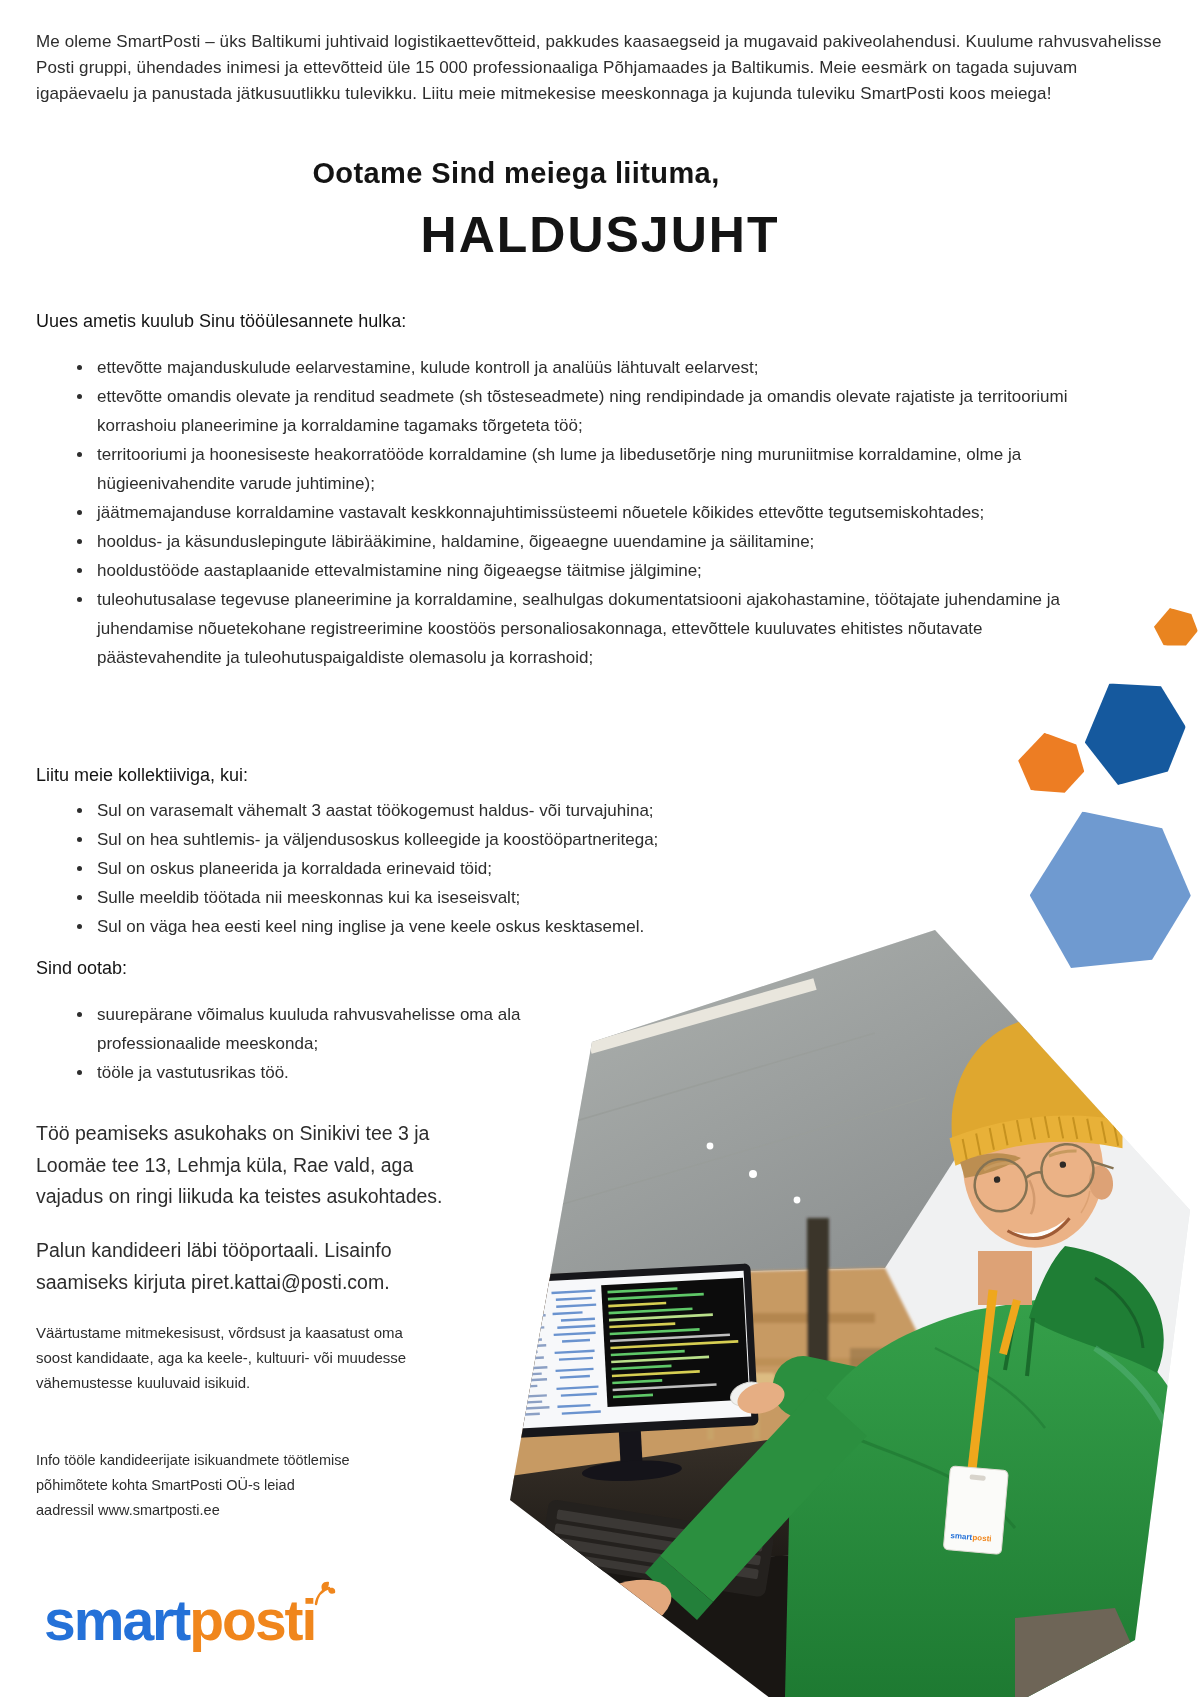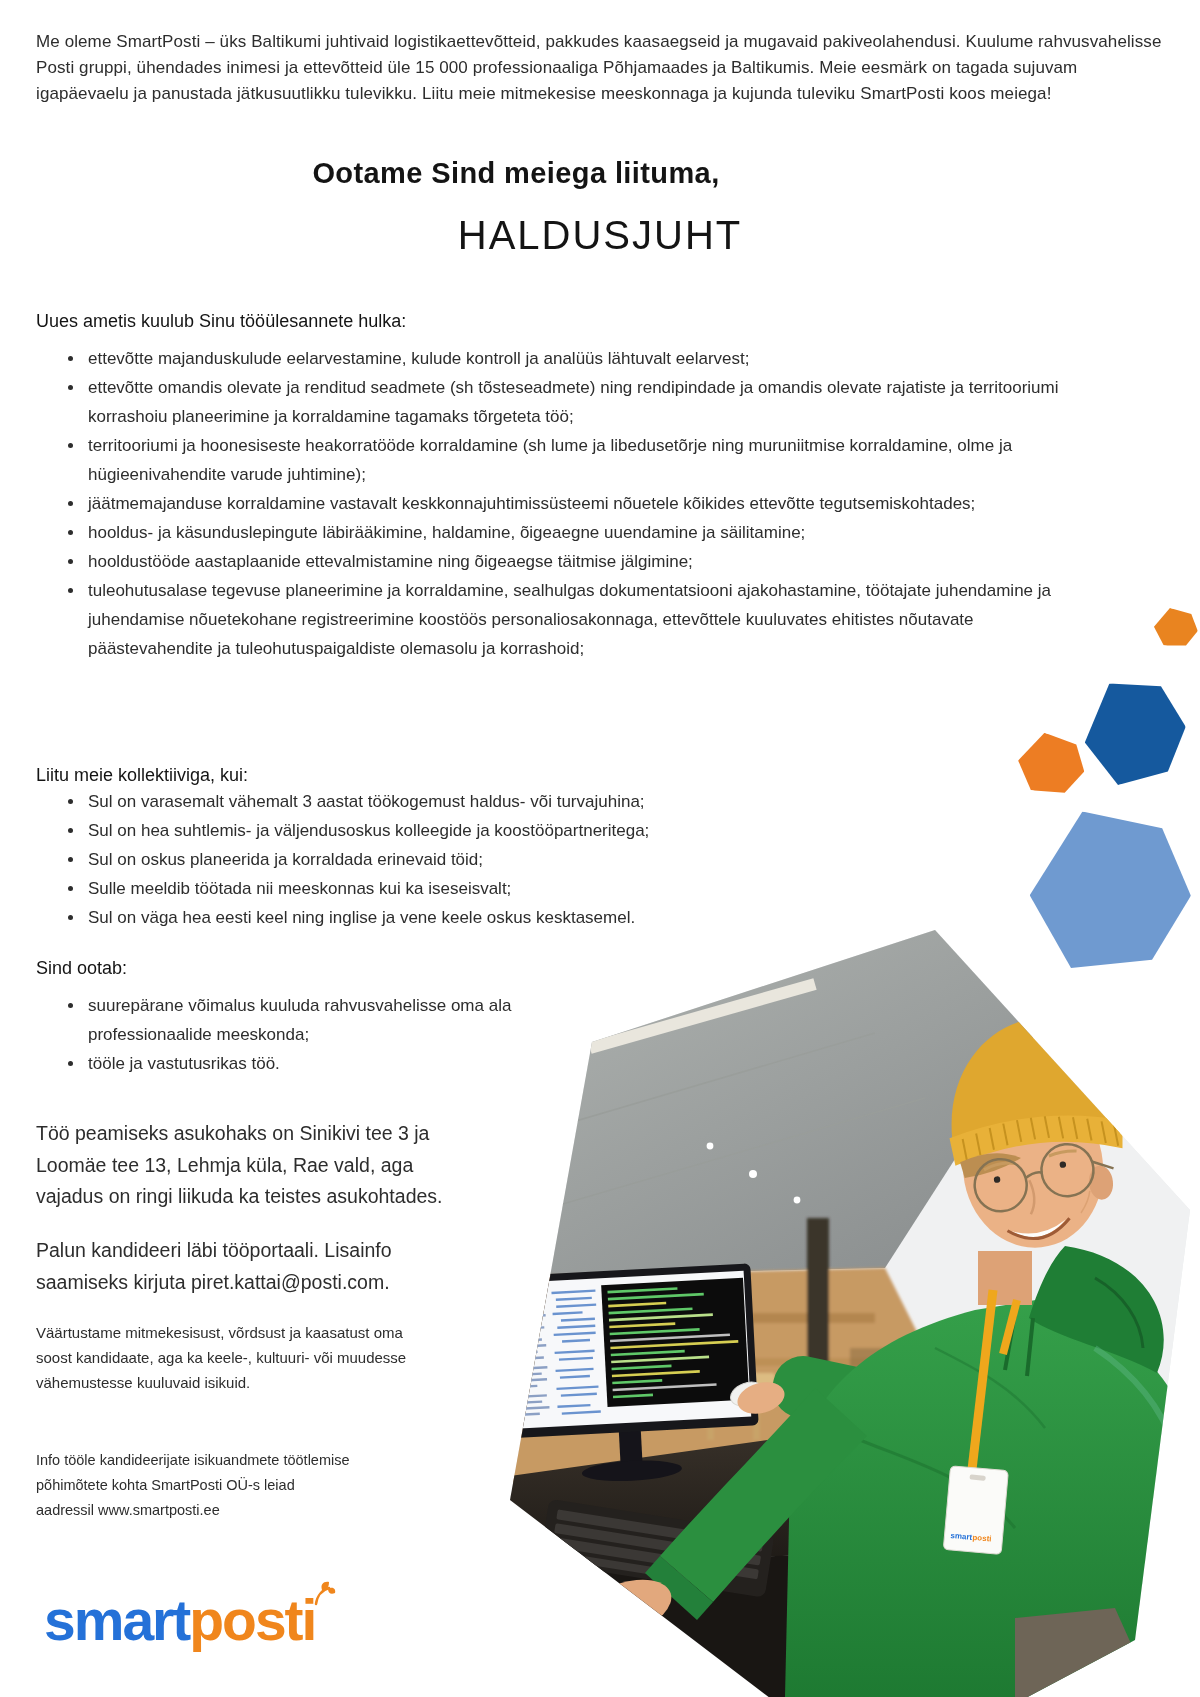--- a/index.html
+++ b/index.html
@@ -4,26 +4,26 @@
 <style>
   html,body{margin:0;padding:0;background:#fff;}
   .page{position:relative;width:1200px;height:1697px;background:#ffffff;overflow:hidden;
         font-family:"Liberation Sans",sans-serif;color:#2d2d2d;padding-left:30px;}
 
   .intro{position:absolute;left:36px;top:12px;width:1132px;font-size:17px;line-height:26px;letter-spacing:.1px;}
 
   .h-invite{position:absolute;left:0;top:155px;width:1032px;text-align:center;
             font-size:29px;line-height:36px;font-weight:700;color:#141414;letter-spacing:.4px;}
   .h-job{position:absolute;left:0;top:210px;width:1200px;text-align:center;
-         font-size:40px;line-height:50px;font-weight:400;color:#141414;letter-spacing:2px;}
+         font-size:50px;line-height:50px;font-weight:700;color:#141414;letter-spacing:2px;}
 
   .sec-head{position:absolute;left:36px;font-size:18px;line-height:24px;font-weight:400;color:#141414;}
   #s1h{top:309px}#s2h{top:763px}#s3h{top:956px}
 
-  ul.blist{position:absolute;left:58px;margin:3px;padding:0;list-style:none;font-size:17px;line-height:29px;}
+  ul.blist{position:absolute;left:58px;margin:12px;padding:0;list-style:none;font-size:17px;line-height:29px;}
   #s1l{top:341px;width:1015px}
   #s2l{top:784px;width:900px}
   #s3l{top:988px;width:560px}
   ul.blist li{display:flex;}
   .dot{flex:0 0 27px;position:relative;}
   .dot::after{content:"";position:absolute;left:7px;top:12px;width:5px;height:5px;border-radius:50%;background:#2d2d2d;}
   .bt{flex:1;}
 
   .para{position:absolute;left:36px;}
   #loc{top:1118px;font-size:19.5px;line-height:31.5px;width:470px;}

